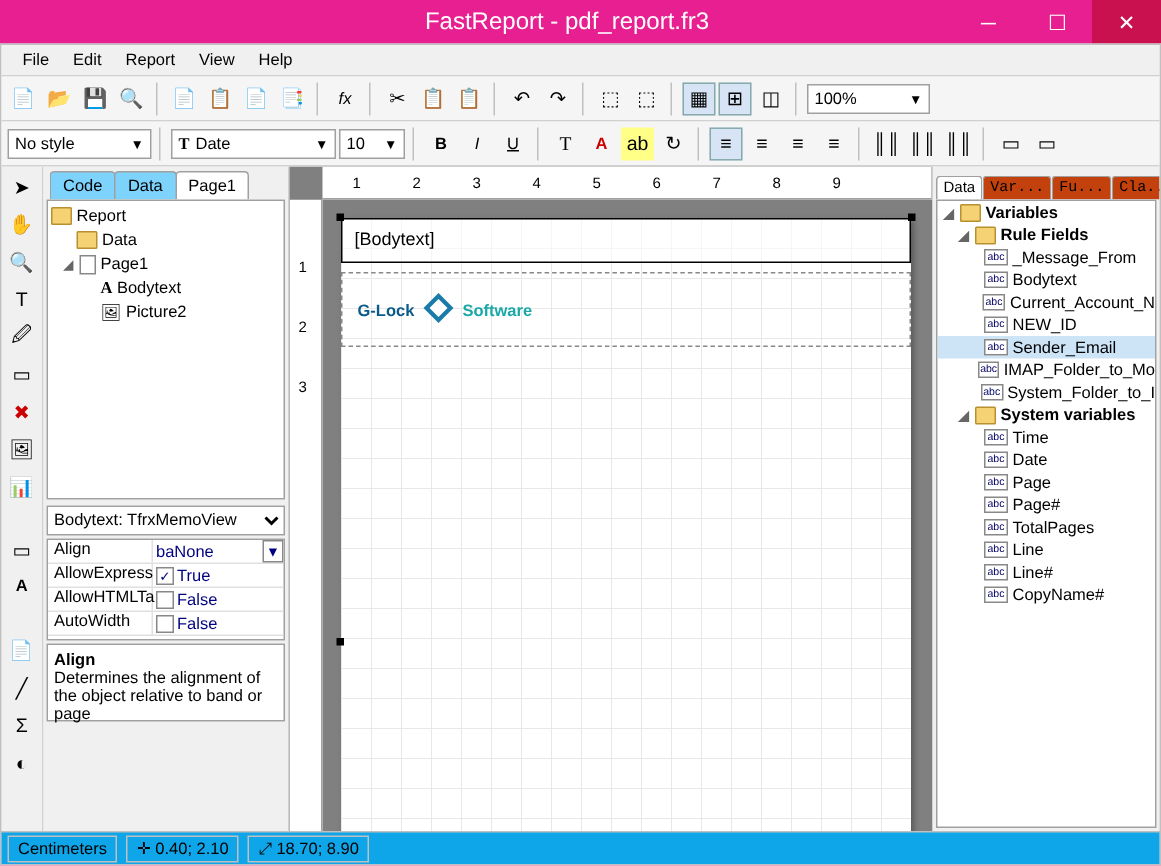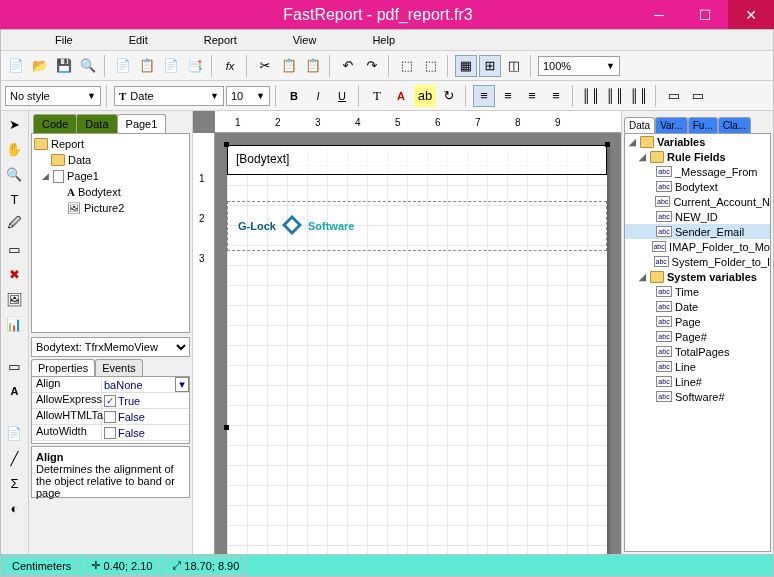--- a/index.html
+++ b/index.html
@@ -5,33 +5,33 @@
 * { box-sizing: border-box; margin: 0; padding: 0; font-family: Tahoma, Arial, sans-serif; font-size: 11px; }
 body { background: #e81f90; width: 774px; height: 577px; overflow: hidden; user-select: none; }
 .window { display: flex; flex-direction: column; height: 100%; }
 .titlebar { height: 29px; background: #e81f90; color: #fff; display: flex; align-items: center; }
 .title-text { flex: 1; text-align: center; font-size: 16px; padding-left: 120px; }
 .win-btns { display: flex; height: 100%; }
 .win-btn { width: 46px; display: flex; align-items: center; justify-content: center; color: #fff; font-size: 14px; }
 .win-btn.close { background: #c8114e; }
 .client { flex: 1; background: #f0f0f0; display: flex; flex-direction: column; border: 1px solid #c0c0c0; }
 .menubar { height: 21px; background: #f0f0f0; display: flex; align-items: center; padding: 0 6px; border-bottom: 1px solid #d0d0d0; }
-.menu-item { padding: 2px 8px; margin-left: 40px; }
+.menu-item { padding: 2px 8px; }
 .toolbar { height: 30px; background: #f5f5f5; display: flex; align-items: center; padding: 0 4px; border-bottom: 1px solid #d0d0d0; gap: 2px; }
 .tbtn { width: 22px; height: 22px; display: flex; align-items: center; justify-content: center; border: 1px solid transparent; font-size: 13px; }
 .tsep { width: 6px; height: 22px; border-left: 1px solid #c0c0c0; margin-left: 3px; }
 .combo { border: 1px solid #a0a0a0; background: #fff; height: 20px; padding: 0 4px; display: flex; align-items: center; gap: 4px; }
 .combo .arrow { margin-left: auto; font-size: 9px; }
 .tbtn.active { background: #d6e4f5; border-color: #8aa; }
 .main { flex: 1; display: flex; overflow: hidden; }
 .left-tools { width: 28px; background: #f0f0f0; border-right: 1px solid #d0d0d0; display: flex; flex-direction: column; align-items: center; padding-top: 2px; gap: 3px; }
 .lt { width: 22px; height: 22px; display: flex; align-items: center; justify-content: center; font-size: 13px; }
 .left-panel { width: 164px; background: #f0f0f0; border-right: 1px solid #d0d0d0; display: flex; flex-direction: column; }
 .tab { border: 1px solid #a0a0a0; border-bottom: none; background: #fff; padding: 3px 8px; border-radius: 3px 3px 0 0; margin-right: -1px; font-size: 11px; }
-.tab.inactive { background: #4d7c0f; }
+.tab.inactive { background: #7dd3fc; }
 .tree { flex: 1; background: #fff; border: 1px solid #a0a0a0; margin: 0 2px 2px 2px; overflow: auto; padding: 2px; }
 .tree-item { display: flex; align-items: center; height: 16px; gap: 3px; }
 .tree-ind { display: inline-block; }
 .expander { width: 9px; font-size: 9px; text-align: center; color: #666; }
 .folder-icon { width: 14px; height: 12px; background: #f5d274; border: 1px solid #b89030; border-radius: 1px; }
 .page-icon { width: 11px; height: 13px; background: #fff; border: 1px solid #888; }
 .prop-sel { margin: 2px; }
 .prop-sel select { width: 100%; height: 20px; border: 1px solid #a0a0a0; background: #fff; font-size: 11px; }
 .prop-tabs { display: flex; margin: 0 2px; }
 .prop-tab { border: 1px solid #a0a0a0; border-bottom: none; padding: 2px 6px; background: #fff; border-radius: 3px 3px 0 0; font-size: 11px; }
@@ -47,37 +47,37 @@
 .ruler-h { height: 22px; background: #fff; border-bottom: 1px solid #a0a0a0; position: relative; margin-left: 22px; }
 .ruler-h .num { position: absolute; top: 6px; font-size: 10px; }
 .design-wrap { flex: 1; display: flex; overflow: hidden; }
 .ruler-v { width: 22px; background: #fff; border-right: 1px solid #a0a0a0; position: relative; }
 .ruler-v .num { position: absolute; left: 6px; font-size: 10px; }
 .canvas-area { flex: 1; background: #808080; overflow: auto; position: relative; }
 .page { position: absolute; left: 12px; top: 12px; width: 380px; height: 500px; background: #fff; box-shadow: 2px 2px 4px rgba(0,0,0,0.3);
   background-image: linear-gradient(#e8e8e8 1px, transparent 1px), linear-gradient(90deg, #e8e8e8 1px, transparent 1px);
   background-size: 20px 20px; }
 .band { position: absolute; left: 0; right: 0; border: 1px dashed #888; }
-.logo-band { top: 56px; height: 50px; }
+.logo-band { top: 36px; height: 50px; }
 .logo-text { padding: 12px 10px; font-size: 18px; font-weight: bold; }
 .logo-g { color: #0a5a8a; }
 .logo-s { color: #1aa8a8; }
 .body-band { top: 110px; height: 30px; border: 1px solid #000; background: rgba(255,255,255,0.6); }
 .body-text { padding: 6px 8px; font-size: 12px; }
 .handle { position: absolute; width: 5px; height: 5px; background: #000; }
 .right-panel { width: 152px; background: #f0f0f0; border-left: 1px solid #d0d0d0; display: flex; flex-direction: column; }
 .right-tabs { height: 22px; display: flex; padding-left: 2px; background: #f0f0f0; align-items: flex-end; overflow: hidden; }
 .right-tab { border: 1px solid #a0a0a0; border-bottom: none; padding: 2px 4px; background: #fff; border-radius: 3px 3px 0 0; font-size: 10px; white-space: nowrap; }
-.right-tab.inactive { background: #3b82f6; }
+.right-tab.inactive { background: #c2410c; font-family: Liberation Mono, monospace; }
 .right-tree { flex: 1; background: #fff; border: 1px solid #a0a0a0; margin: 0 2px 2px 2px; overflow: hidden; }
 .rt-item { display: flex; align-items: center; height: 15px; gap: 3px; white-space: nowrap; }
 .rt-item.bold { font-weight: bold; }
 .rt-item.sel { background: #cde4f7; }
 .abc-icon { width: 16px; height: 11px; background: #fff; border: 1px solid #888; font-size: 7px; text-align: center; line-height: 9px; color: #006; }
-.statusbar { height: 22px; background: #5eead4; border-top: 1px solid #c0c0c0; display: flex; align-items: center; padding: 0 4px; gap: 6px; }
+.statusbar { height: 22px; background: #0ea5e9; border-top: 1px solid #c0c0c0; display: flex; align-items: center; padding: 0 4px; gap: 6px; }
 .sb-cell { border: 1px solid #c0c0c0; padding: 2px 6px; height: 18px; display: flex; align-items: center; gap: 3px; }
 .cb { width: 12px; height: 12px; border: 1px solid #888; background: #fff; display: inline-flex; align-items: center; justify-content: center; font-size: 9px; }
 svg { display: block; }
 </style>
 </head>
 <body>
 
 <div class="window">
   <div class="titlebar">
     <div class="title-text">FastReport - pdf_report.fr3</div>
@@ -230,24 +230,20 @@
             </div>
           <div class="tree-item">
               <span class="tree-ind" style="width:30px"></span>
               <span>🖼</span>
               <span>Picture2</span>
             </div>
         </div>
         <div class="prop-sel">
           <select><option>Bodytext: TfrxMemoView</option></select>
         </div>
-        <div class="prop-tabs">
-          <div class="prop-tab">Properties</div>
-          <div class="prop-tab inactive">Events</div>
-        </div>
         <div class="prop-grid">
           <div class="prop-row">
               <div class="prop-name">Align</div>
               <div class="prop-val">
                 <span>baNone</span>
                 <span style="margin-left:auto;border:1px solid #888;width:14px;text-align:center">▾</span>
               </div>
             </div>
           <div class="prop-row">
               <div class="prop-name">AllowExpress</div>
@@ -410,21 +406,21 @@
               <span>Line</span>
             </div>
             <div class="rt-item">
               <span class="tree-ind" style="width:28px"></span>
               <span class="abc-icon">abc</span>
               <span>Line#</span>
             </div>
             <div class="rt-item">
               <span class="tree-ind" style="width:28px"></span>
               <span class="abc-icon">abc</span>
-              <span>Software#</span>
+              <span>CopyName#</span>
             </div>
           </div>
       </div>
     </div>
 
     <div class="statusbar">
       <div class="sb-cell">Centimeters</div>
       <div class="sb-cell">
           <span>✛</span>
           <span>0.40; 2.10</span>

